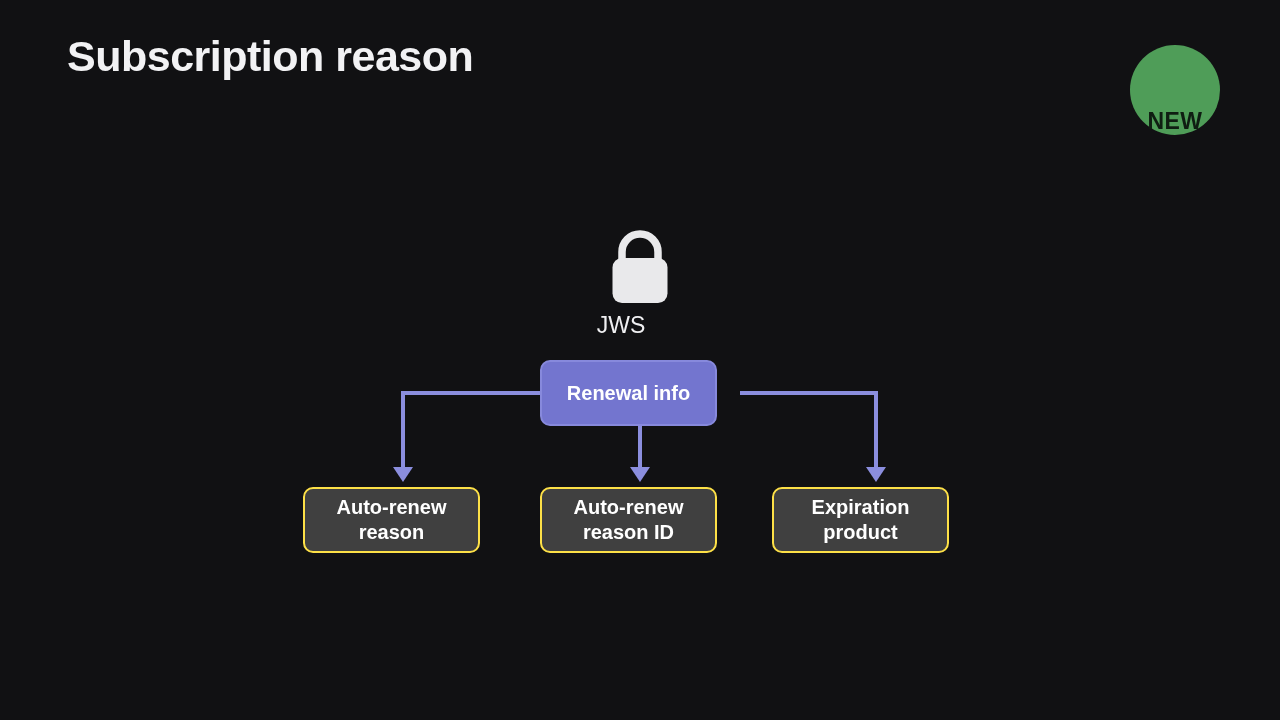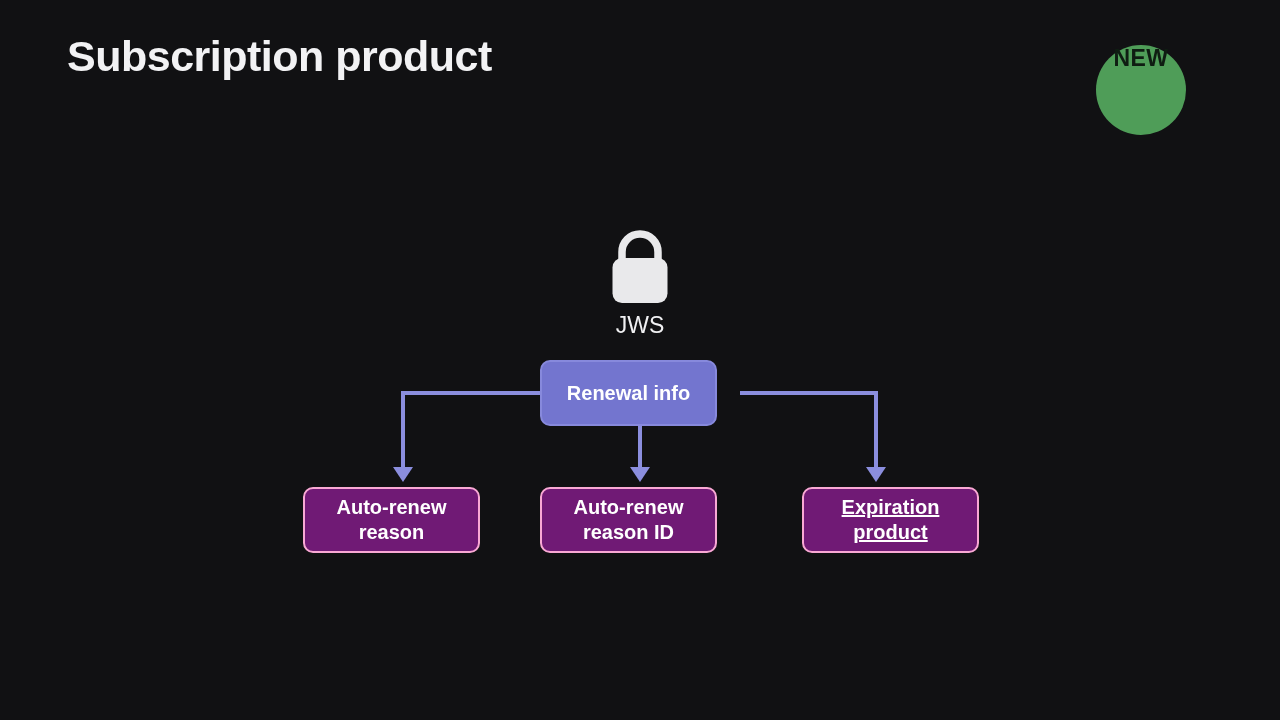--- a/index.html
+++ b/index.html
@@ -16,42 +16,42 @@
     position: absolute;
     left: 67px; top: 32px;
     font-size: 43px;
     font-weight: 700;
     letter-spacing: -0.5px;
     color: #f2f2f4;
   }
 
   .new-badge {
     position: absolute;
-    left: 1096px; top: 45px;
+    left: 1130px; top: 45px;
     width: 90px; height: 90px;
     border-radius: 50%;
     background: #4f9d58;
-    display: flex; align-items: flex-start; justify-content: center;
+    display: flex; align-items: flex-end; justify-content: center;
   }
   .new-badge .badge-text {
     font-size: 23px;
     font-weight: 700;
     letter-spacing: 0.5px;
     color: #0f1d12;
   }
 
   .lock-wrap {
     position: absolute;
     left: 612px; top: 226px;
     width: 56px; height: 78px;
   }
 
   .jws-label {
     position: absolute;
-    left: 540px; top: 312px;
+    left: 521px; top: 312px;
     width: 200px;
     text-align: center;
     font-size: 23px;
     font-weight: 400;
     color: #f0f0f2;
   }
 
   .node {
     position: absolute;
     width: 177px; height: 66px;
@@ -64,46 +64,46 @@
     line-height: 1.23;
     color: #ffffff;
   }
   .node-root {
     left: 540px; top: 360px;
     background: #7375cf;
     border: 2px solid #8789dc;
   }
   .node-child {
     top: 487px;
-    background: #701a75;
-    border: 2px solid #f9a8d4;
+    background: #404040;
+    border: 2px solid #fde047;
   }
   #child-0 { left: 303px; }
   #child-1 { left: 540px; }
-  #child-2 { left: 802px; text-decoration: underline; }
+  #child-2 { left: 772px; }
   .node-line { display: block; }
 
   .conn {
     position: absolute;
     background: #8b8ede;
   }
   .arrowhead {
     position: absolute;
     width: 0; height: 0;
     border-left: 10px solid transparent;
     border-right: 10px solid transparent;
     border-top: 15px solid #8b8ede;
   }
 </style>
 </head>
 <body>
 
 <div class="stage">
 
-  <div class="slide-title">Subscription product</div>
+  <div class="slide-title">Subscription reason</div>
 
   <div class="new-badge">
     <span class="badge-text">NEW</span>
   </div>
 
   <div class="lock-wrap">
     <svg width="56" height="78" viewBox="0 0 56 78" aria-hidden="true">
       <path d="M10 40 L10 26 A18 18 0 0 1 46 26 L46 40" fill="none" stroke="#e9e9eb" stroke-width="7.5"></path>
       <rect x="0.5" y="32" width="55" height="45" rx="9.5" fill="#e9e9eb"></rect>
     </svg>

